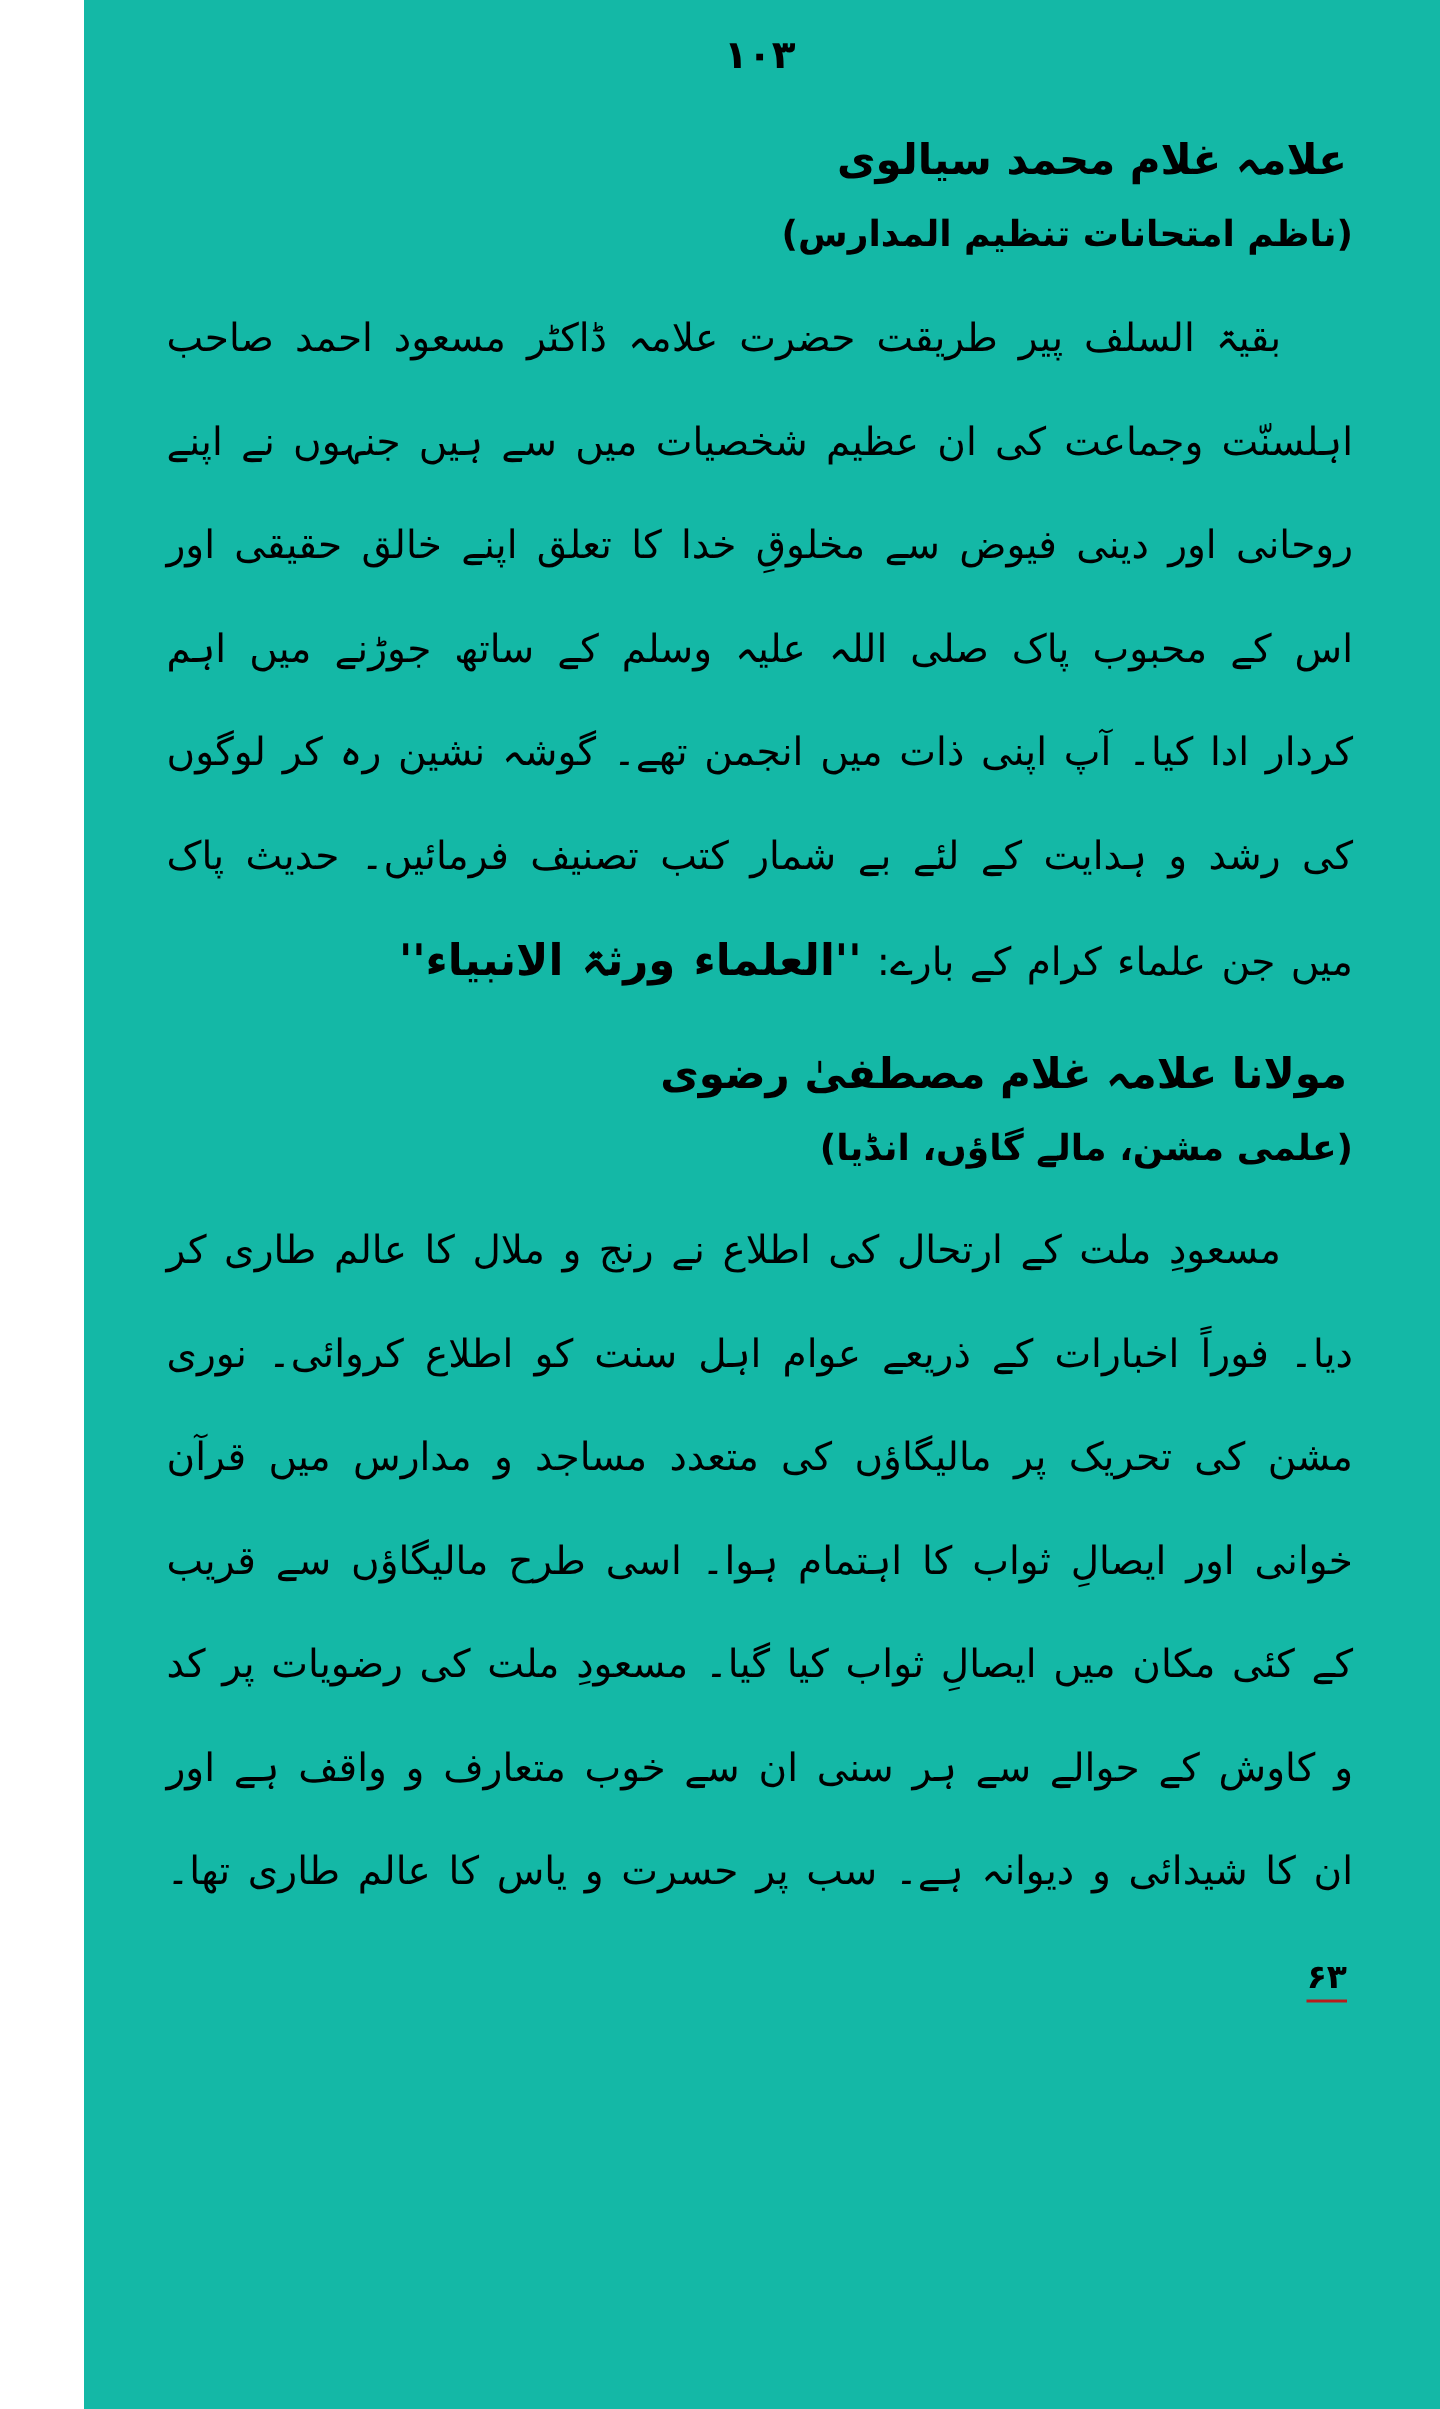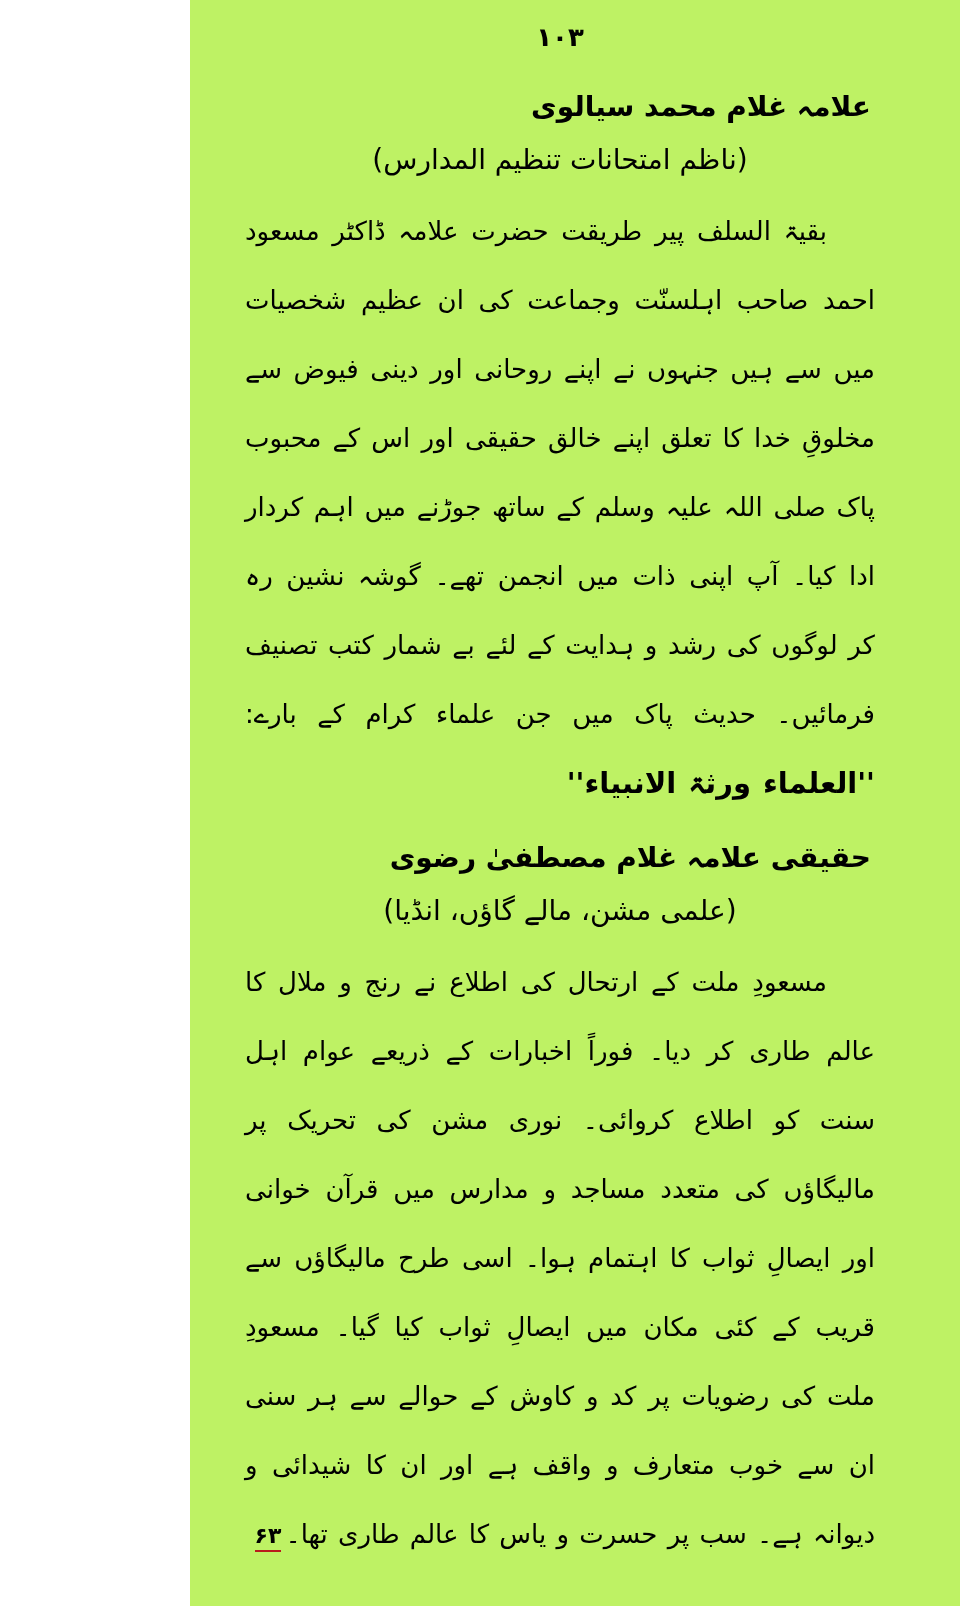--- a/index.html
+++ b/index.html
@@ -9,46 +9,45 @@
     color: #000000;
   }
   body {
     width: 960px;
     height: 1606px;
     overflow: hidden;
     font-family: "DejaVu Sans", sans-serif;
     box-sizing: border-box;
   }
   .page {
-    width: 770px;
+    width: 904px;
     height: 1606px;
     box-sizing: border-box;
-    padding: 14px 85px 10px 55px;
-    background: #bef264;
+    padding: 14px 58px 10px 55px;
+    background: #14b8a6;
   }
   .page-number {
     text-align: center;
     font-size: 26px;
     font-weight: 700;
     margin-top: 8px;
     letter-spacing: 2px;
   }
   .heading {
     text-align: right;
     font-size: 28px;
     font-weight: 700;
     line-height: 1.5;
     margin: 4px;
   }
   .heading-1 { margin-top: 34px; }
   .heading-2 { margin-top: 18px; }
   .subheading {
-    text-align: center;
-    font-size: 28px;
-    font-weight: 400;
+    font-size: 24px;
+    font-weight: 700;
     margin-top: 12px;
     line-height: 1.4;
   }
   .para {
     font-size: 26px;
     line-height: 69px;
     text-align: justify;
     text-align-last: right;
     margin: 0;
     word-spacing: 2px;
@@ -77,21 +76,21 @@
 
   <h1 class="heading heading-1">علامہ غلام محمد سیالوی</h1>
 
   <div class="subheading">(ناظم امتحانات تنظیم المدارس)</div>
 
   <p class="para para-indent para-first">
     <span>بقیۃ السلف پیر طریقت حضرت علامہ ڈاکٹر مسعود احمد صاحب اہلسنّت وجماعت کی ان عظیم شخصیات میں سے ہیں جنہوں نے اپنے روحانی اور دینی فیوض سے مخلوقِ خدا کا تعلق اپنے خالق حقیقی اور اس کے محبوب پاک صلی اللہ علیہ وسلم کے ساتھ جوڑنے میں اہم کردار ادا کیا۔ آپ اپنی ذات میں انجمن تھے۔ گوشہ نشین رہ کر لوگوں کی رشد و ہدایت کے لئے بے شمار کتب تصنیف فرمائیں۔ حدیث پاک میں جن علماء کرام کے بارے: </span><span class="arabic-quote">''العلماء ورثۃ الانبیاء''</span>
   </p>
 
 
-  <h1 class="heading heading-2">حقیقی علامہ غلام مصطفیٰ رضوی</h1>
+  <h1 class="heading heading-2">مولانا علامہ غلام مصطفیٰ رضوی</h1>
 
   <div class="subheading">(علمی مشن، مالے گاؤں، انڈیا)</div>
 
   <p class="para para-indent para-first">
     <span>مسعودِ ملت کے ارتحال کی اطلاع نے رنج و ملال کا عالم طاری کر دیا۔ فوراً اخبارات کے ذریعے عوام اہل سنت کو اطلاع کروائی۔ نوری مشن کی تحریک پر مالیگاؤں کی متعدد مساجد و مدارس میں قرآن خوانی اور ایصالِ ثواب کا اہتمام ہوا۔ اسی طرح مالیگاؤں سے قریب کے کئی مکان میں ایصالِ ثواب کیا گیا۔ مسعودِ ملت کی رضویات پر کد و کاوش کے حوالے سے ہر سنی ان سے خوب متعارف و واقف ہے اور ان کا شیدائی و دیوانہ ہے۔ سب پر حسرت و یاس کا عالم طاری تھا۔</span><span class="footnote-ref">۶۳</span>
   </p>
 
 </div>
 
 </body></html>

